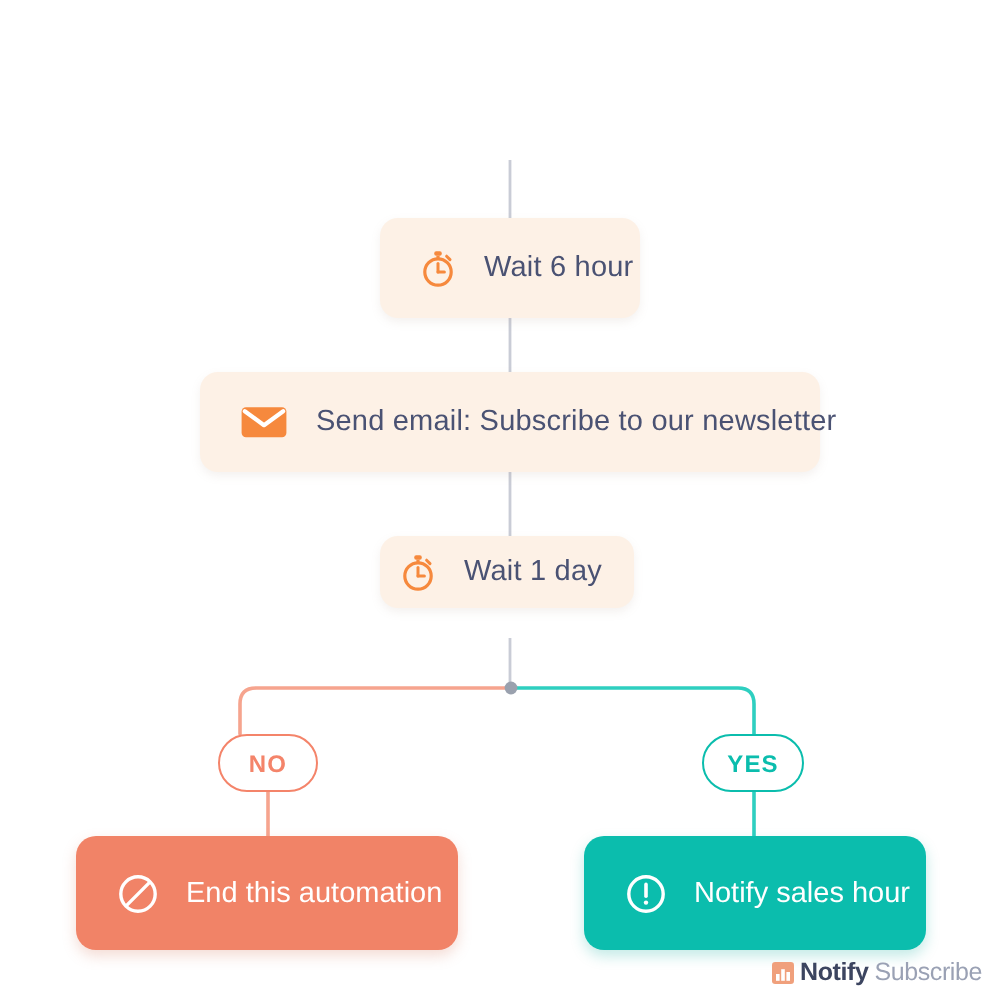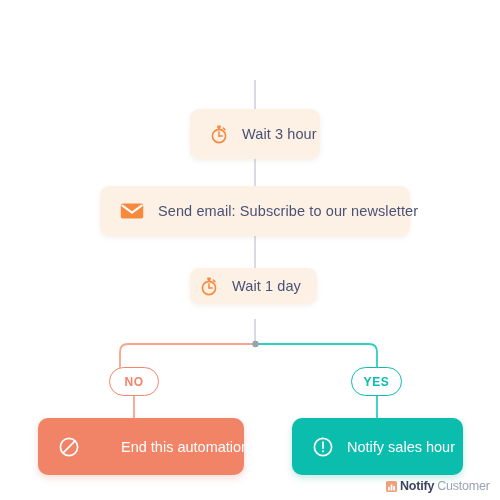--- a/index.html
+++ b/index.html
@@ -71,24 +71,23 @@
     white-space: nowrap;
   }
   .outcome .ico {
     display: flex;
     align-items: center;
     justify-content: center;
     margin-right: 13px;
     flex: 0 0 auto;
   }
   #card-end {
-    left: 38px; top: 418px; width: 206px; height: 57px;
+    left: 38px; top: 418px; width: 191px; height: 57px;
     background: #f18367;
     box-shadow: 0 3px 7px rgba(215,130,105,0.28);
-    gap: 28px;
   }
   #card-notify {
     left: 292px; top: 418px; width: 171px; height: 57px;
     background: #0bbdad;
     box-shadow: 0 3px 7px rgba(10,170,155,0.25);
   }
 
   
   .pill {
     position: absolute;
@@ -167,21 +166,21 @@
     <span class="ico">
       <svg width="18" height="20" viewBox="0 0 18 20" xmlns="http://www.w3.org/2000/svg">
         <circle cx="9" cy="12" r="6.6" fill="none" stroke="#F6893D" stroke-width="1.6"></circle>
         <line x1="9" y1="12" x2="9" y2="7.8" stroke="#F6893D" stroke-width="1.5" stroke-linecap="round"></line>
         <line x1="9" y1="12" x2="12.2" y2="12" stroke="#F6893D" stroke-width="1.5" stroke-linecap="round"></line>
         <rect x="7.1" y="1.6" width="3.8" height="2.3" rx="1" fill="#F6893D"></rect>
         <line x1="9" y1="3.9" x2="9" y2="5.4" stroke="#F6893D" stroke-width="1.6"></line>
         <line x1="13.3" y1="4.1" x2="15.0" y2="5.8" stroke="#F6893D" stroke-width="1.5" stroke-linecap="round"></line>
       </svg>
     </span>
-    <span class="label">Wait 3 hour</span>
+    <span class="label">Wait 6 hour</span>
   </div>
 
   <div class="card" id="card-email">
     <span class="ico">
       <svg width="24" height="18" viewBox="0 0 24 18" xmlns="http://www.w3.org/2000/svg">
         <rect x="0.8" y="1.6" width="22.4" height="15" rx="2.2" fill="#F6893D"></rect>
         <path d="M2.4 3.6 L12 10.6 L21.6 3.6" fill="none" stroke="#ffffff" stroke-width="2.1" stroke-linecap="round" stroke-linejoin="round"></path>
       </svg>
     </span>
     <span class="label">Send email: Subscribe to our newsletter</span>
@@ -233,16 +232,16 @@
   <div id="watermark">
     <span style="display:flex;align-items:flex-end;">
       <svg width="11" height="11" viewBox="0 0 11 11" xmlns="http://www.w3.org/2000/svg">
         <rect x="0" y="0" width="11" height="11" rx="1.6" fill="#f0a07c"></rect>
         <rect x="2" y="6" width="1.8" height="3.4" fill="#ffffff"></rect>
         <rect x="4.6" y="3.6" width="1.8" height="5.8" fill="#ffffff"></rect>
         <rect x="7.2" y="5" width="1.8" height="4.4" fill="#ffffff"></rect>
       </svg>
     </span>
     <span class="wm-notify">Notify</span>
-    <span class="wm-visitors">Customer</span>
+    <span class="wm-visitors">Subscribe</span>
   </div>
 
 </div>
 
 </body></html>

